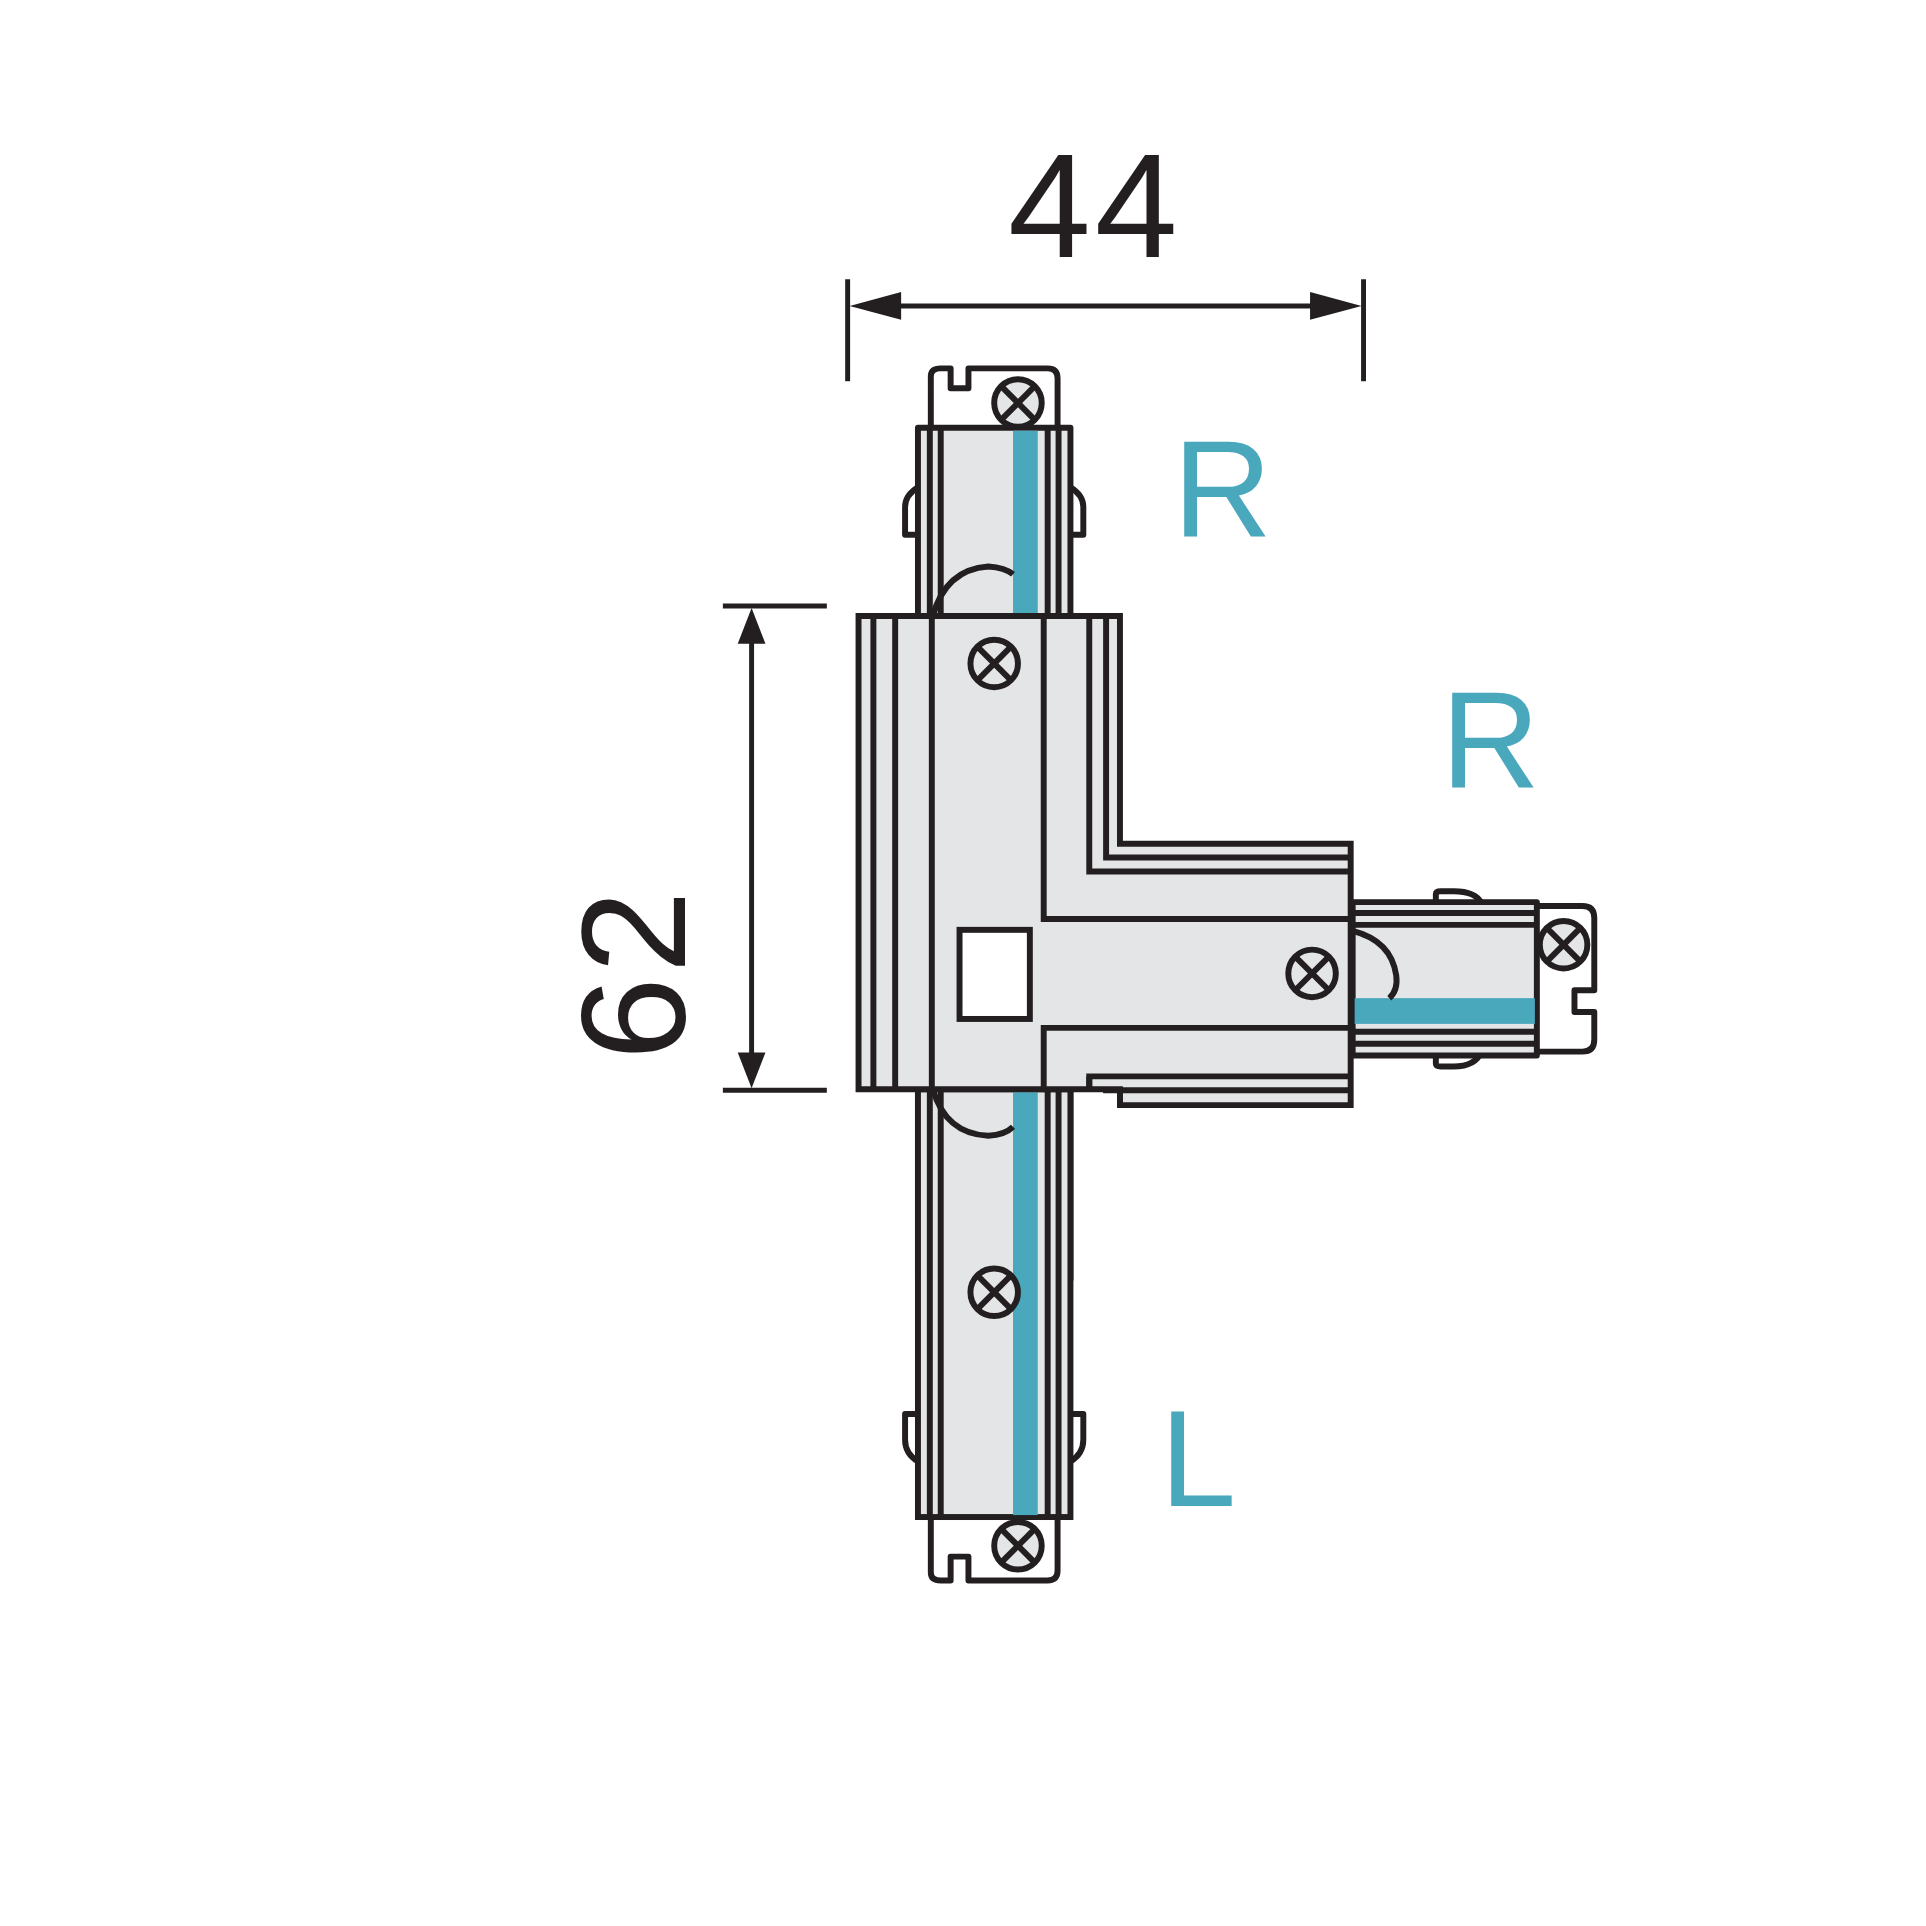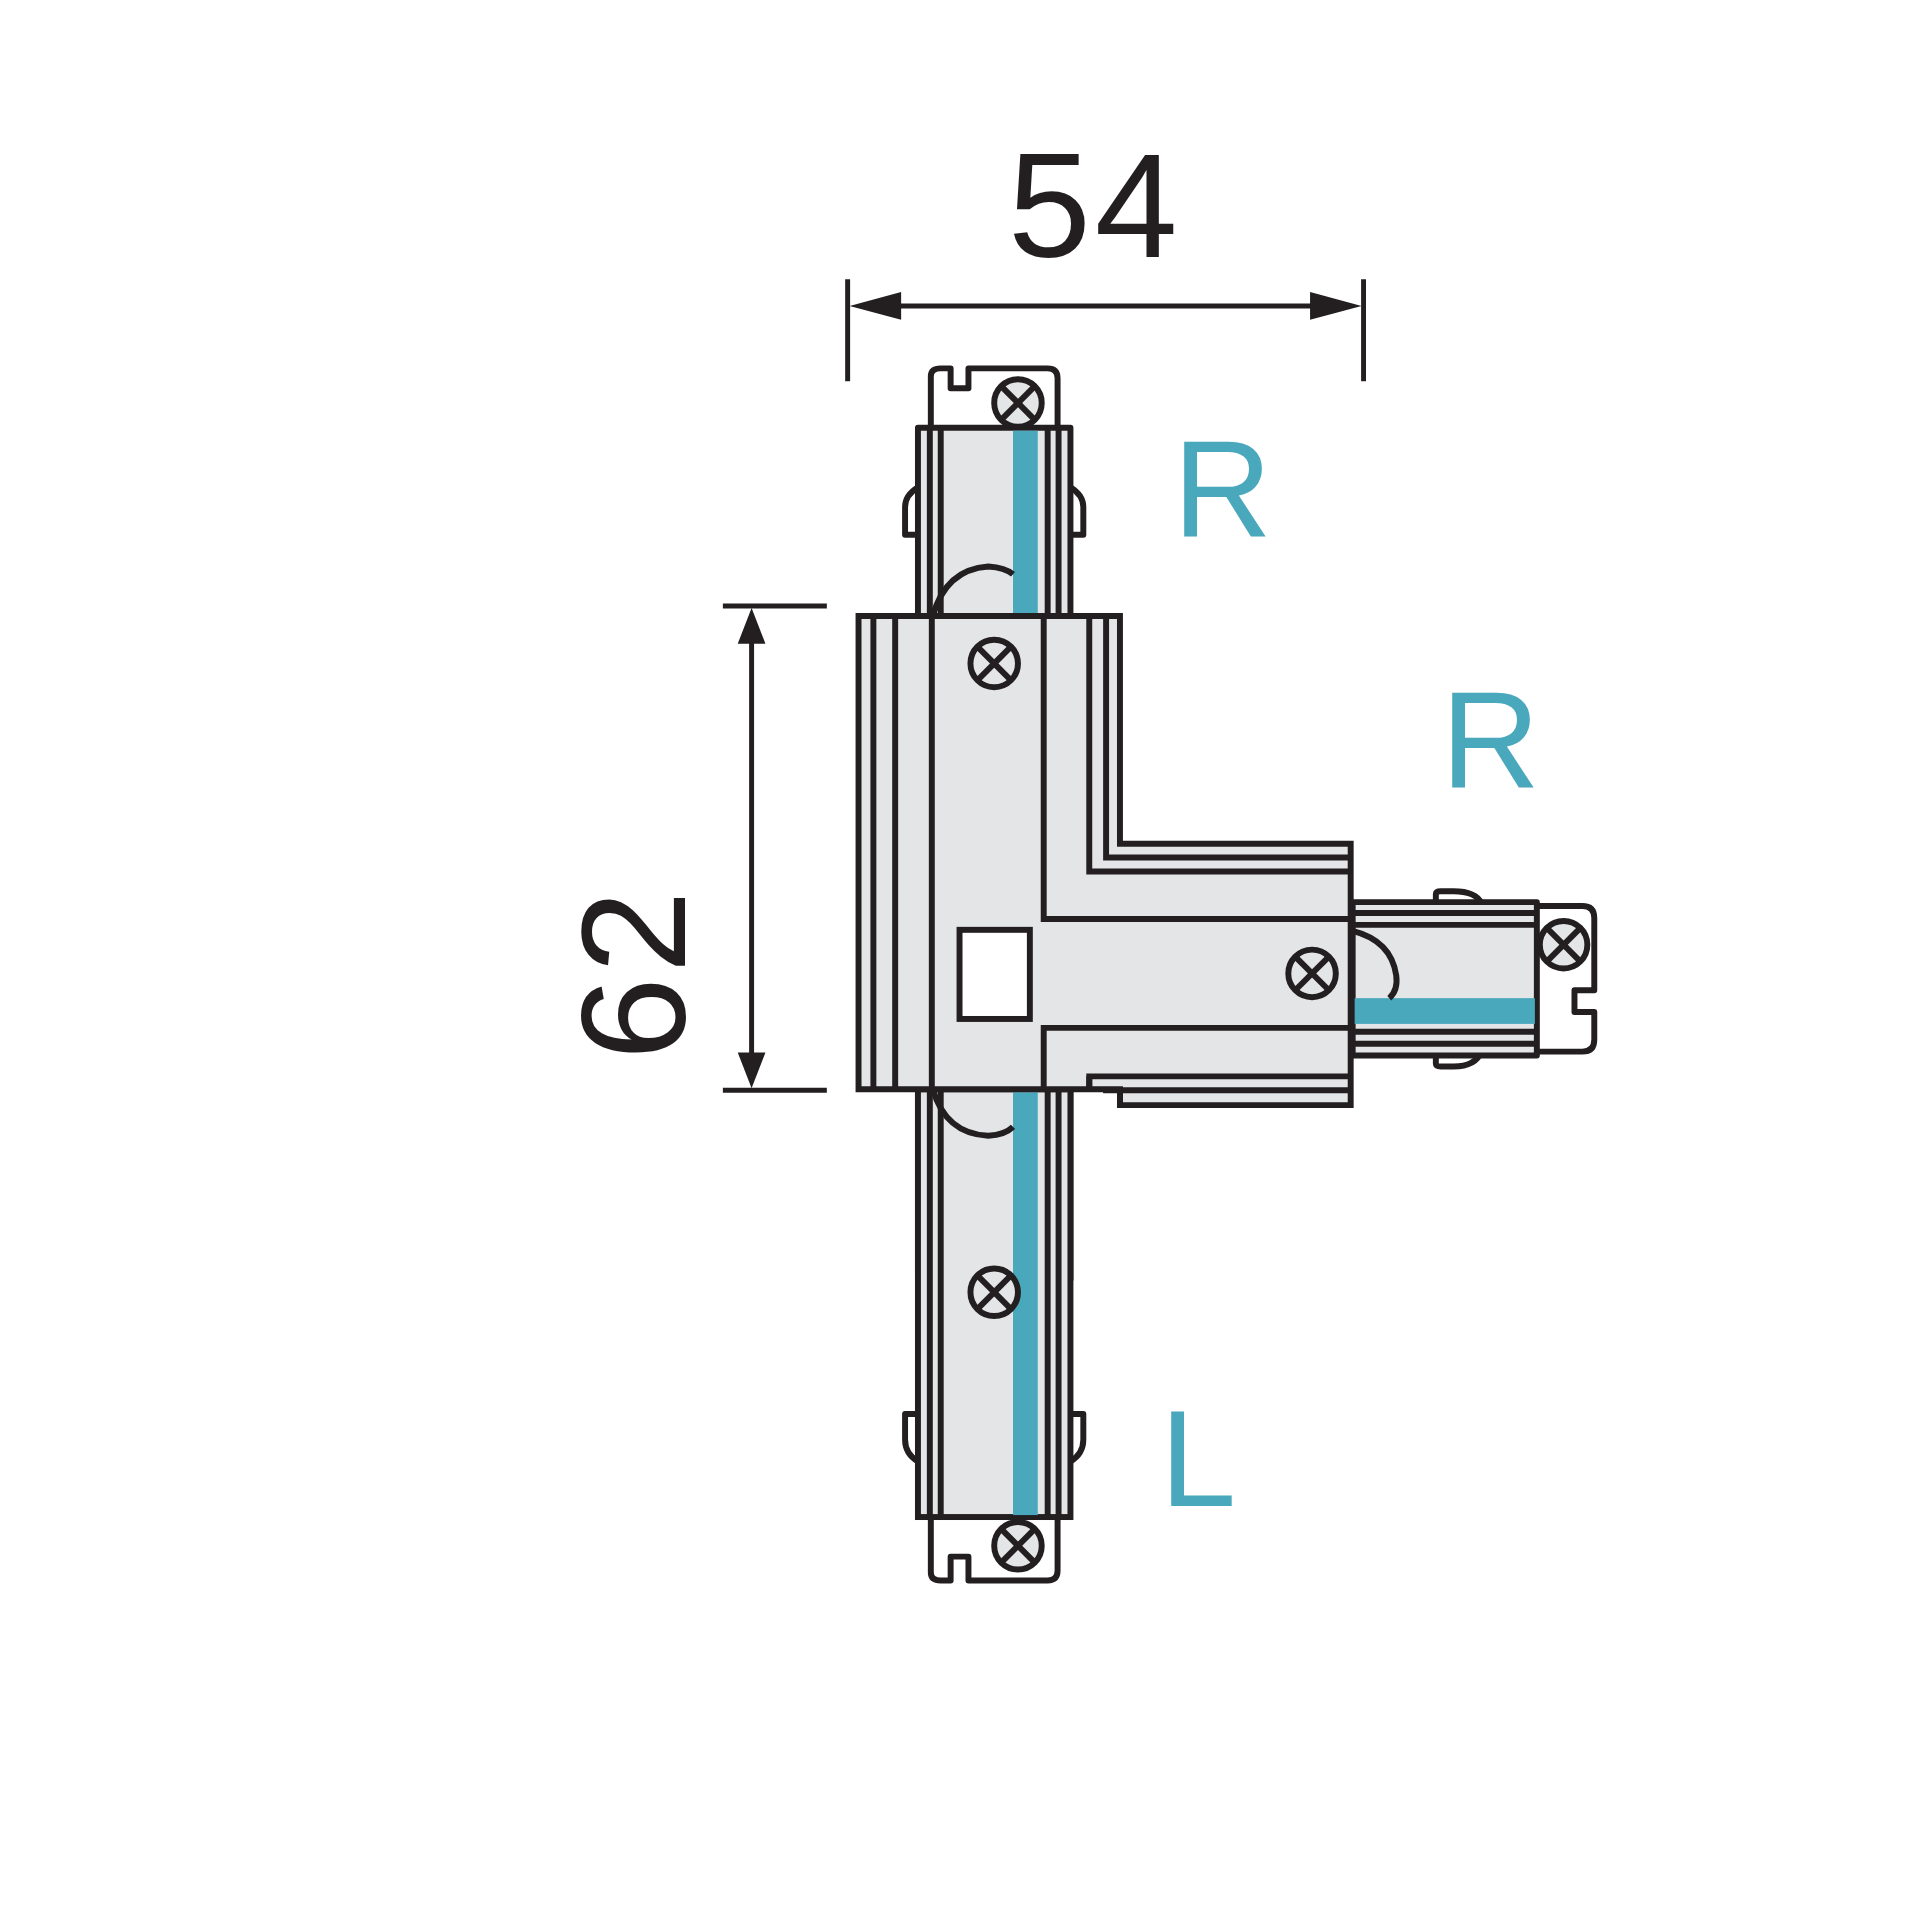--- a/index.html
+++ b/index.html
@@ -113,18 +113,18 @@
   </g>
 
   <g stroke="#231f20" stroke-width="6" fill="none">
     <path d="M1100,1087 L1100,1100"></path>
   </g>
   <use href="#screw" x="1004" y="670"></use>
   <use href="#screw" x="1004" y="1305"></use>
   <use href="#screw" x="1325" y="983"></use>
 </svg>
 
-<div class="lbl dim" style="left:1008px; top:131px;">54</div>
+<div class="lbl dim" style="left:1008px; top:131px;">44</div>
 <div class="lbl dim" style="left:554px; top:907px; transform: rotate(-90deg); transform-origin: 79px 74px;">62</div>
 <div class="lbl pol" style="left:1173px; top:420px;">R</div>
 <div class="lbl pol" style="left:1441px; top:671px;">R</div>
 <div class="lbl pol" style="left:1160px; top:1390px;">L</div>
 
 
 </body></html>

